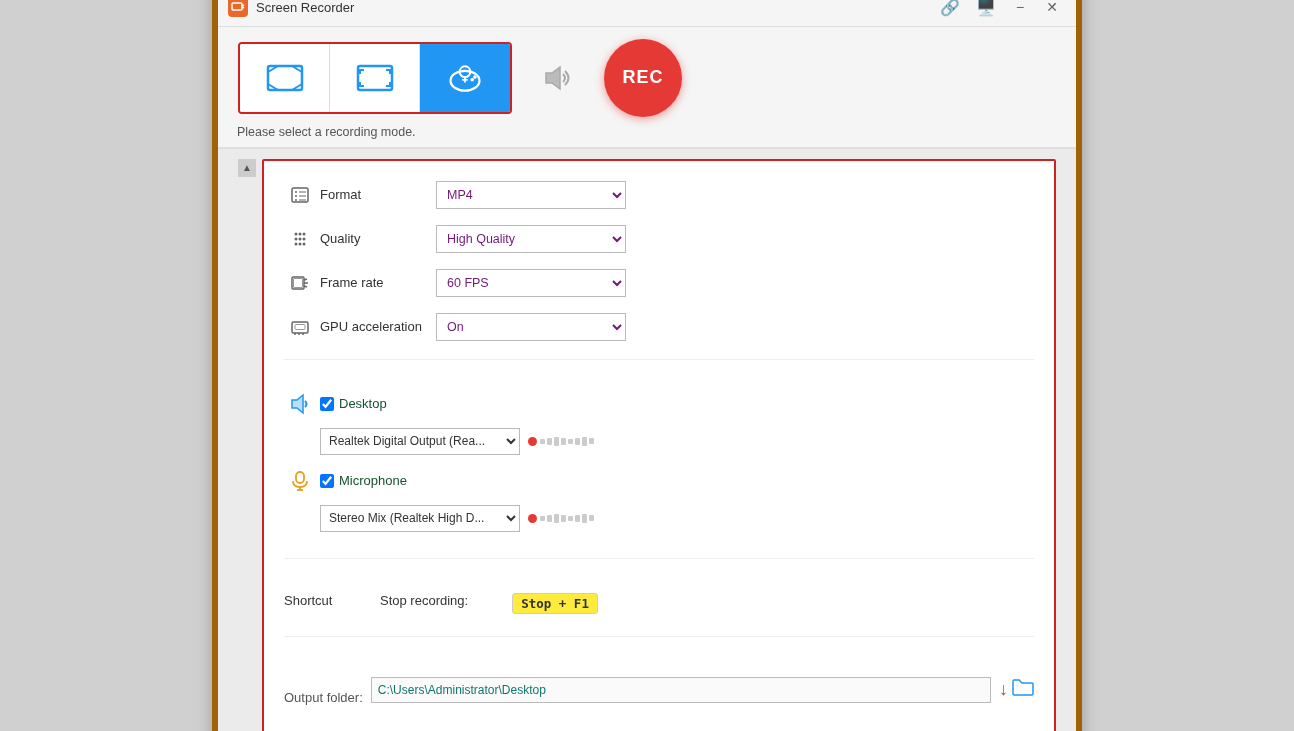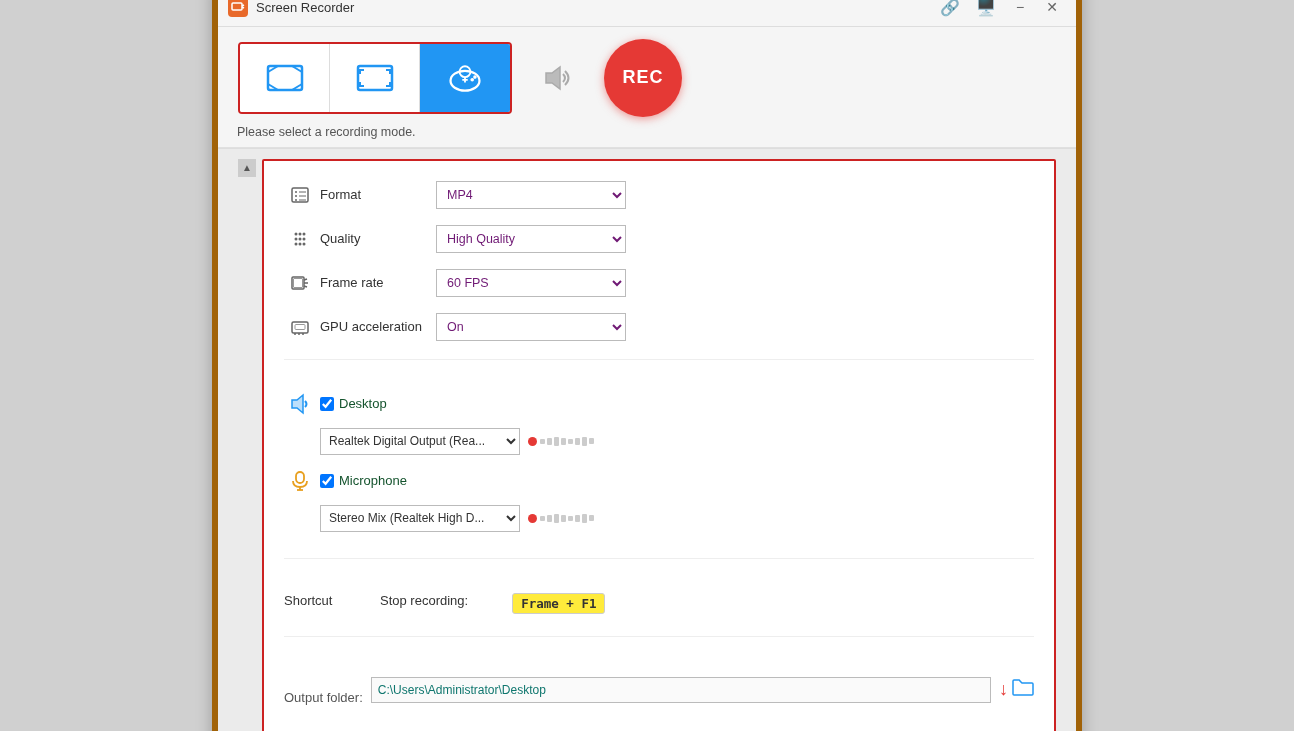--- a/index.html
+++ b/index.html
@@ -611,21 +611,21 @@
             </div>
           </div>
         </div>
       </div>
 
       <div class="settings-section">
         <div class="shortcut-row">
           <div class="shortcut-label">Shortcut</div>
           <div class="shortcut-action">Stop recording:</div>
           <div style="width:12px"></div>
-          <div class="shortcut-key">Frame + F1</div>
+          <div class="shortcut-key">Stop + F1</div>
         </div>
       </div>
 
       <div class="settings-section" style="padding-bottom:4px;margin-bottom:0;border-bottom:none">
         <div class="output-row">
           <div class="output-label">Output folder:</div>
           <div class="output-path-box">C:\Users\Administrator\Desktop</div>
           <div class="output-icons">
             <div class="download-arrow">↓</div>
             <div class="folder-icon-btn">

